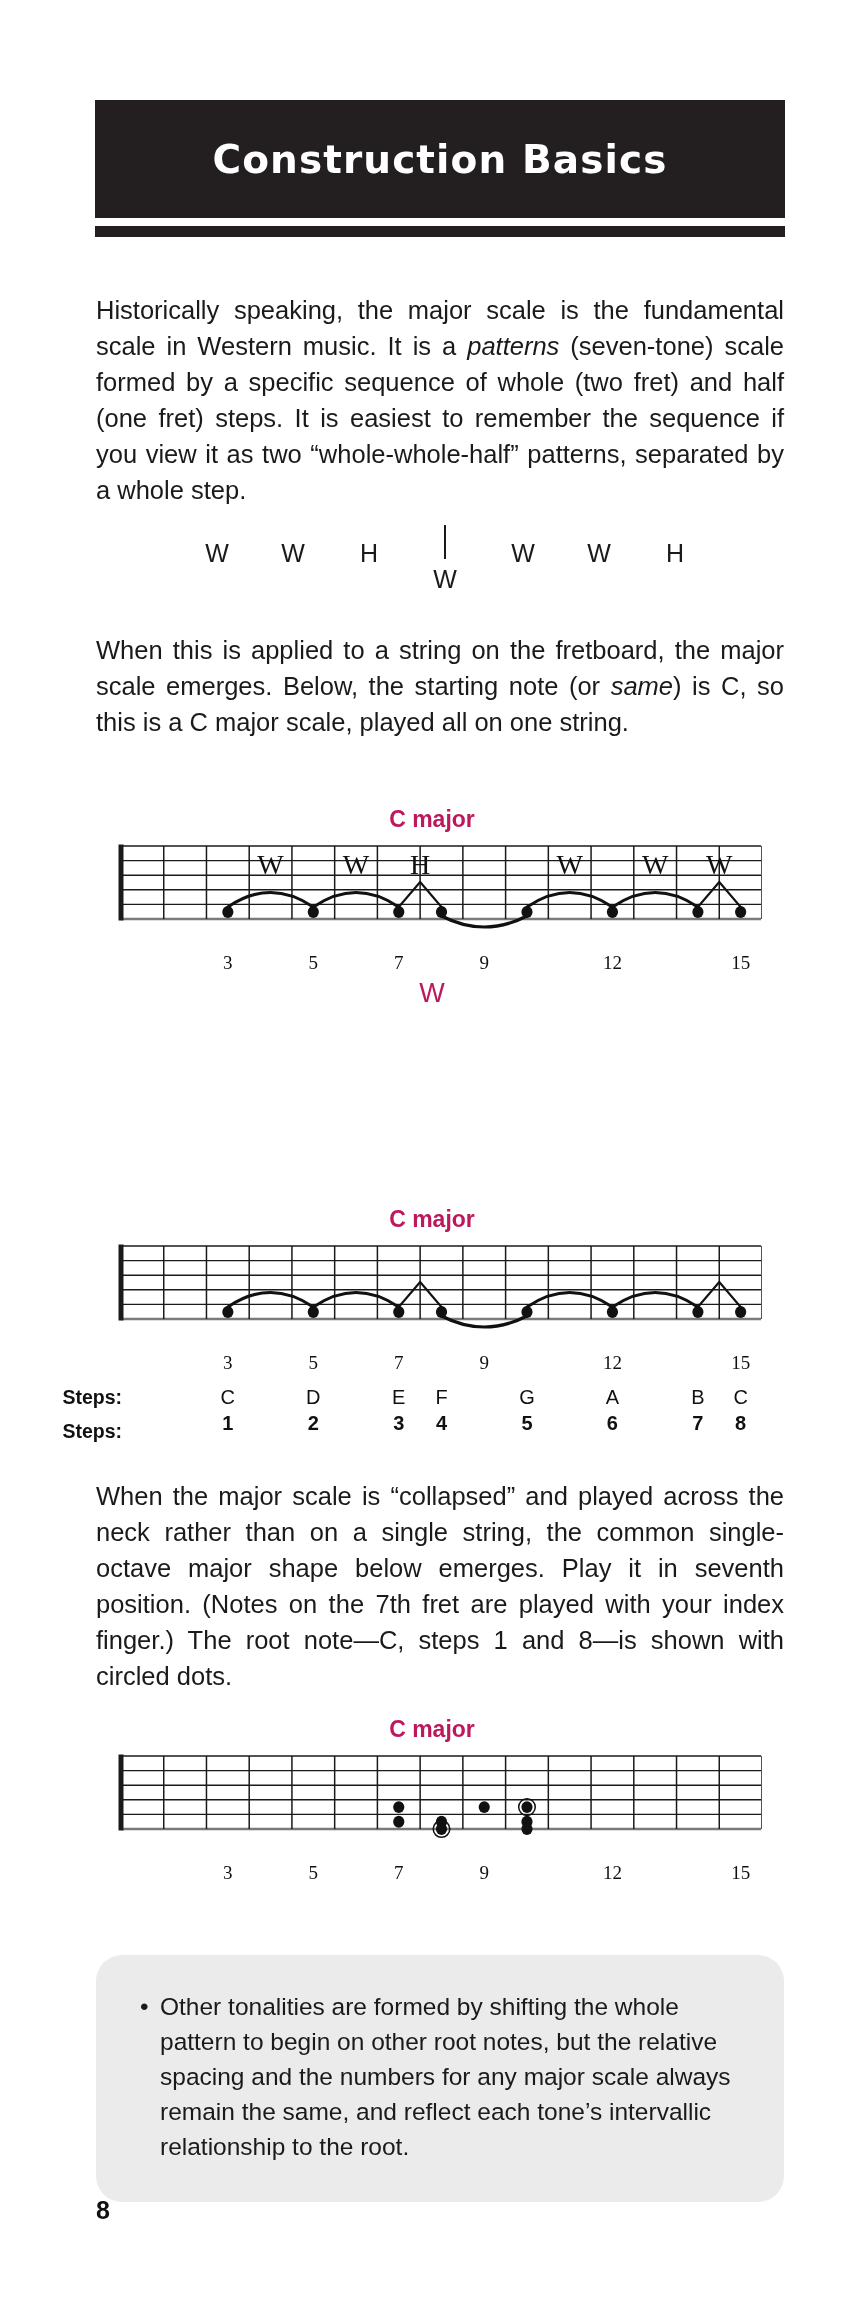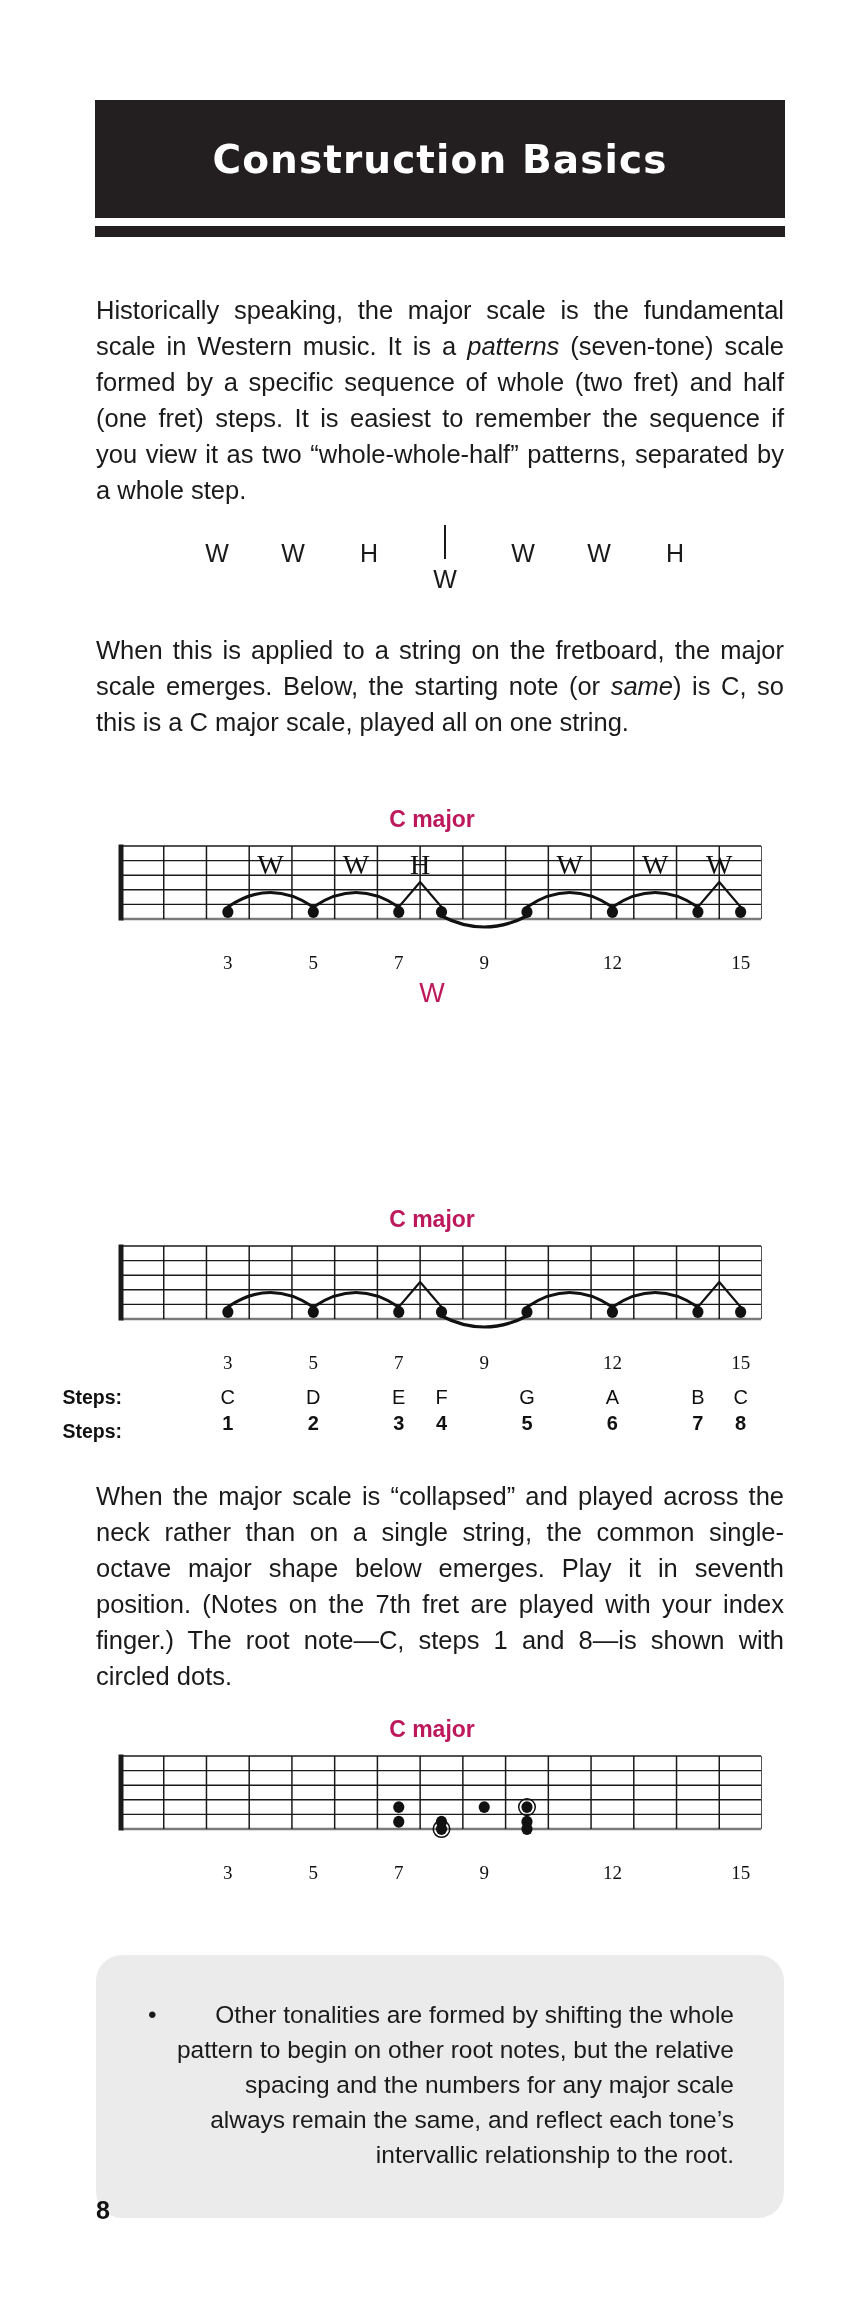--- a/index.html
+++ b/index.html
@@ -157,24 +157,23 @@
     position: absolute;
     left: 96px;
     top: 1955px;
     width: 688px;
     background: #ebebeb;
     border-radius: 26px;
     padding: 26px 34px 30px 34px;
     box-sizing: border-box;
   }
   .callout-list {
-    margin: 16px;
+    margin: 8px;
     padding: 0;
     list-style: none;
-    text-align: right;
   }
   .callout-list li {
     position: relative;
     padding-left: 22px;
     font-size: 24.5px;
     line-height: 35px;
     font-family: "Liberation Sans", sans-serif;
     color: #1a1a1a;
   }
   .callout-list li::before {

